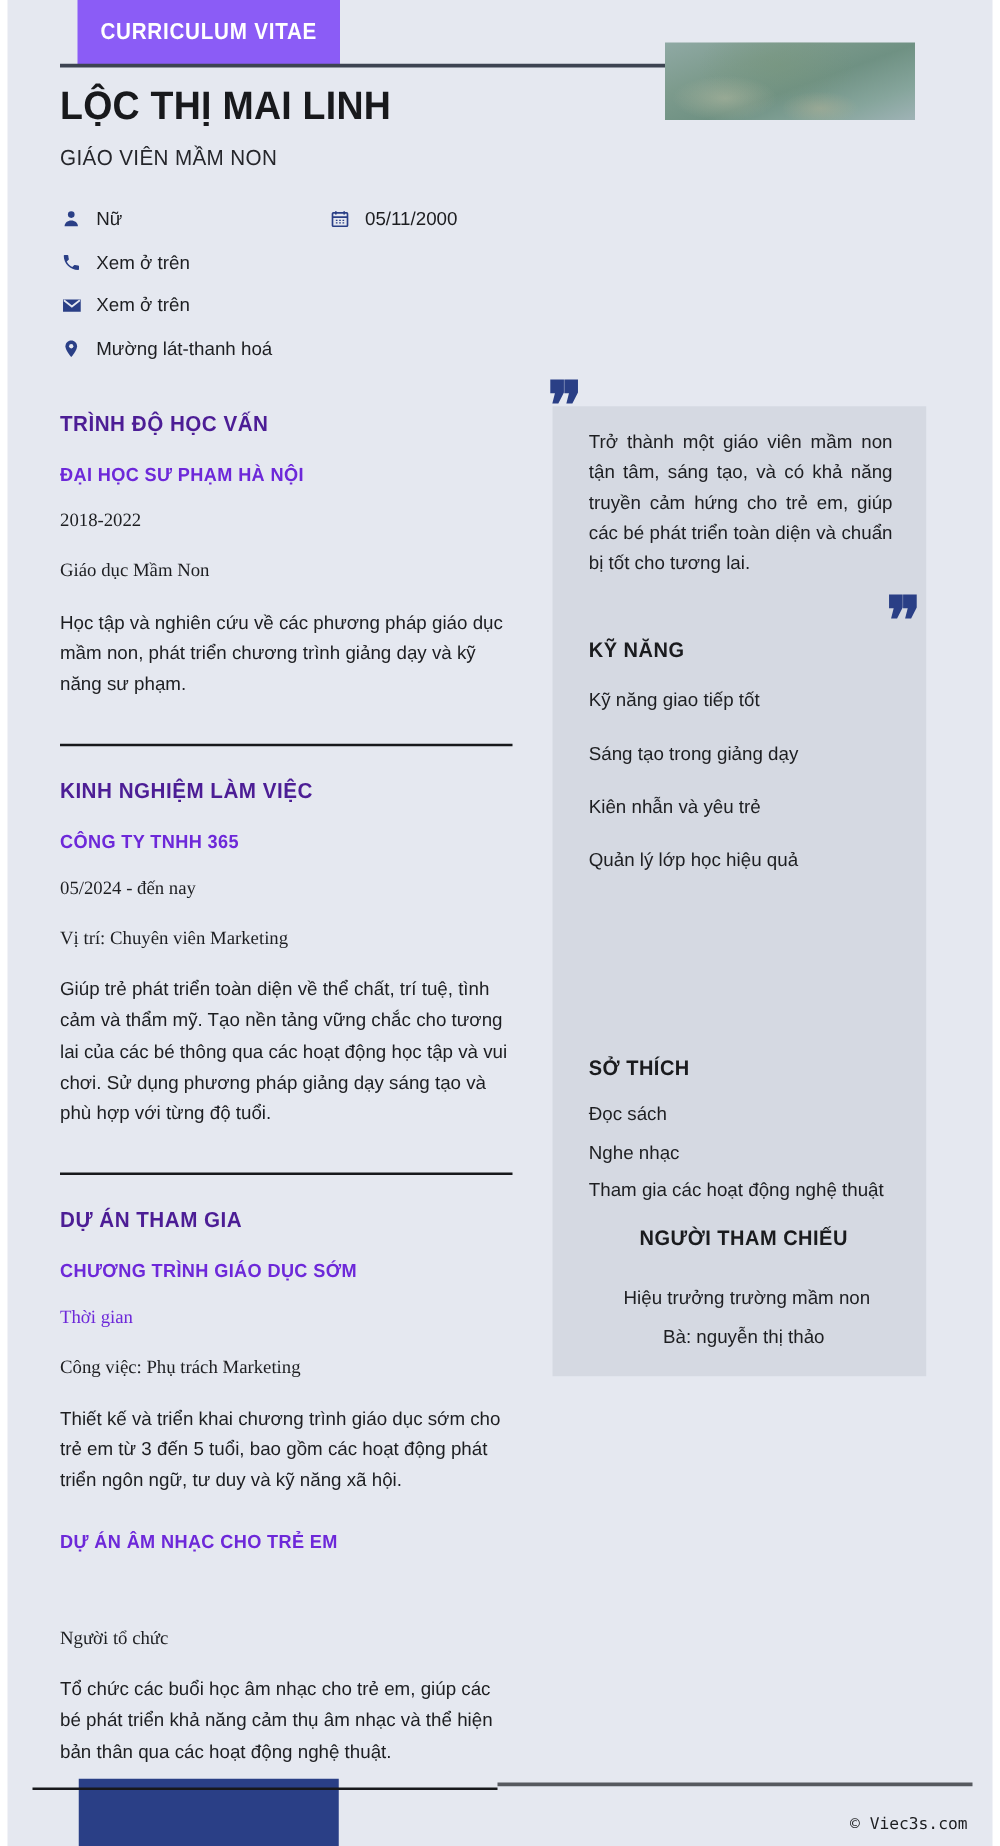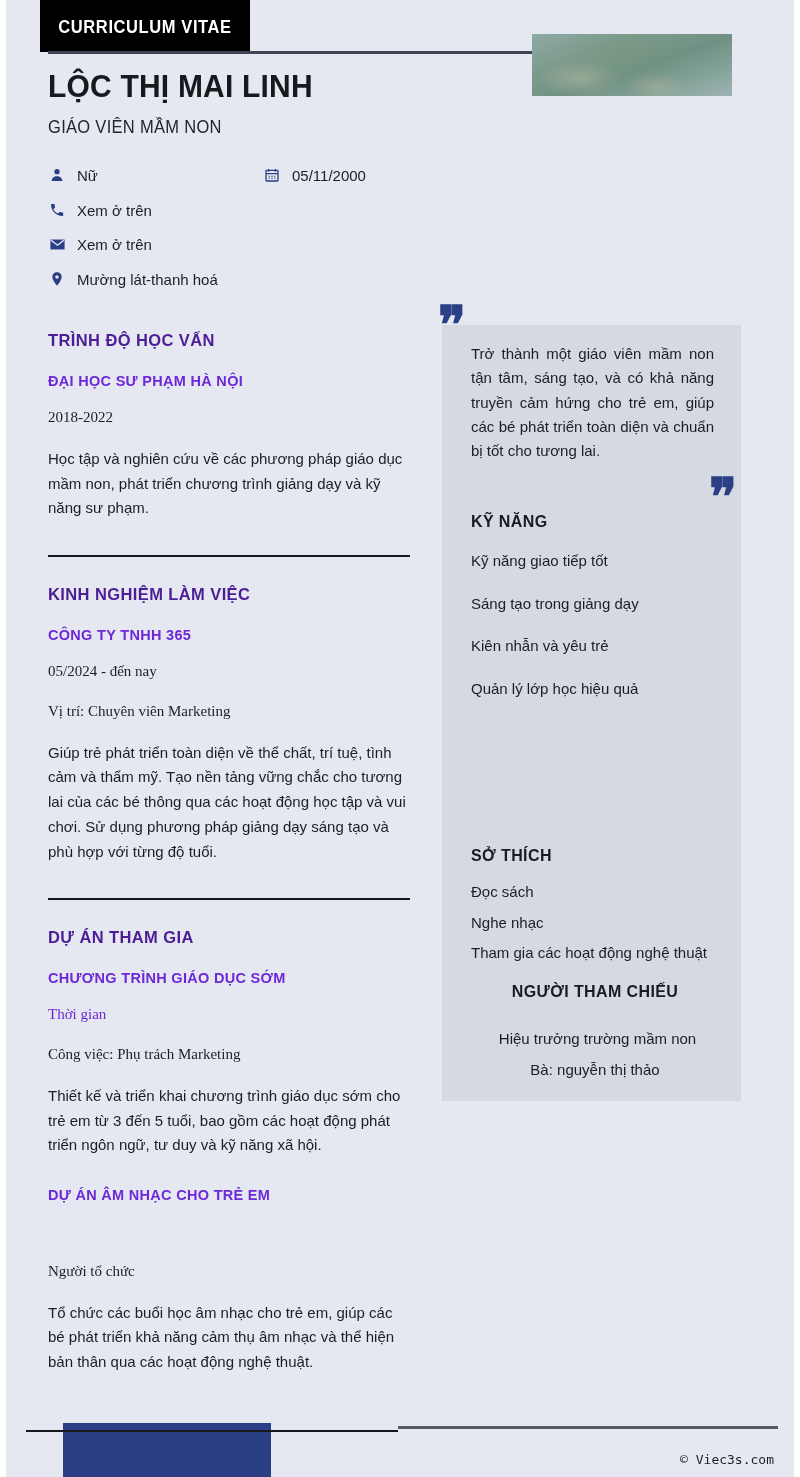--- a/index.html
+++ b/index.html
@@ -21,25 +21,25 @@
     left: 6px;
     top: 0;
     width: 788px;
     height: 1477px;
     background: #e5e8f0;
   }
 
   
   .cv-banner {
     position: absolute;
-    left: 34px;
+    left: 56px;
     top: 0;
     width: 210px;
     height: 52px;
-    background: #000000;
+    background: #8b5cf6;
     display: flex;
     align-items: center;
     justify-content: center;
   }
   .cv-banner-text {
     color: #ffffff;
     font-size: 16.5px;
     font-weight: bold;
     letter-spacing: 0.6px;
     transform: scaleY(1.12);
@@ -330,20 +330,21 @@
       </div>
 
     </div>
 
     <div class="left-col">
 
       <div>
         <div class="sec-title">TRÌNH ĐỘ HỌC VẤN</div>
         <div class="item-title">ĐẠI HỌC SƯ PHẠM HÀ NỘI</div>
         <div class="line">2018-2022</div>
+        <div class="line">Giáo dục Mầm Non</div>
         <div class="para">Học tập và nghiên cứu về các phương pháp giáo dục mầm non, phát triển chương trình giảng dạy và kỹ năng sư phạm.</div>
       </div>
 
       <div class="divider"></div>
 
       <div>
         <div class="sec-title">KINH NGHIỆM LÀM VIỆC</div>
         <div class="item-title">CÔNG TY TNHH 365</div>
         <div class="line">05/2024 - đến nay</div>
         <div class="line">Vị trí: Chuyên viên Marketing</div>

